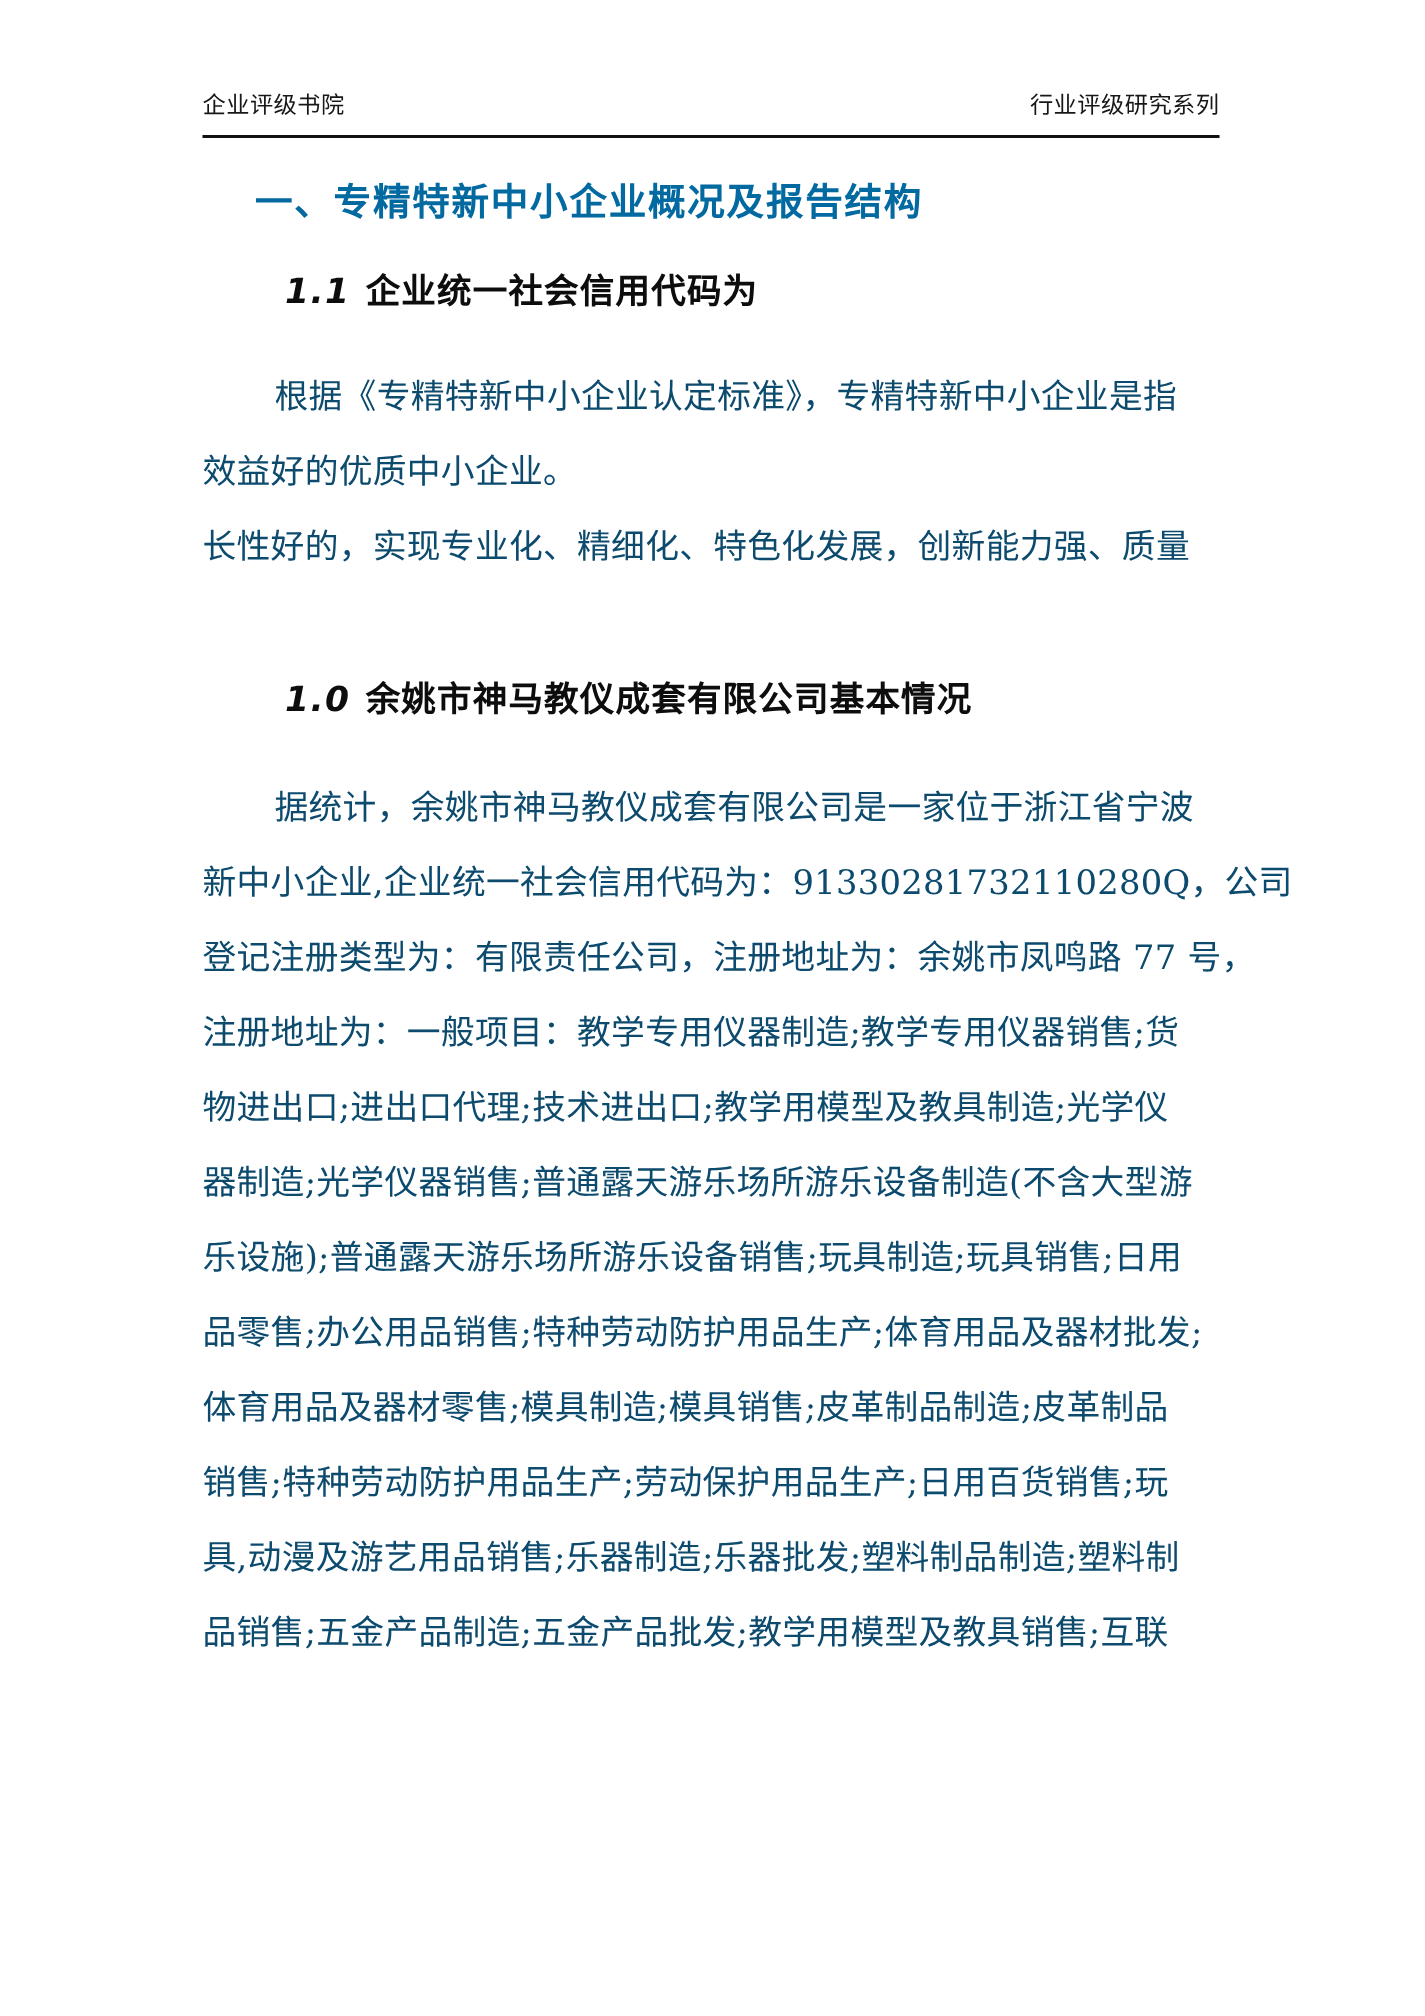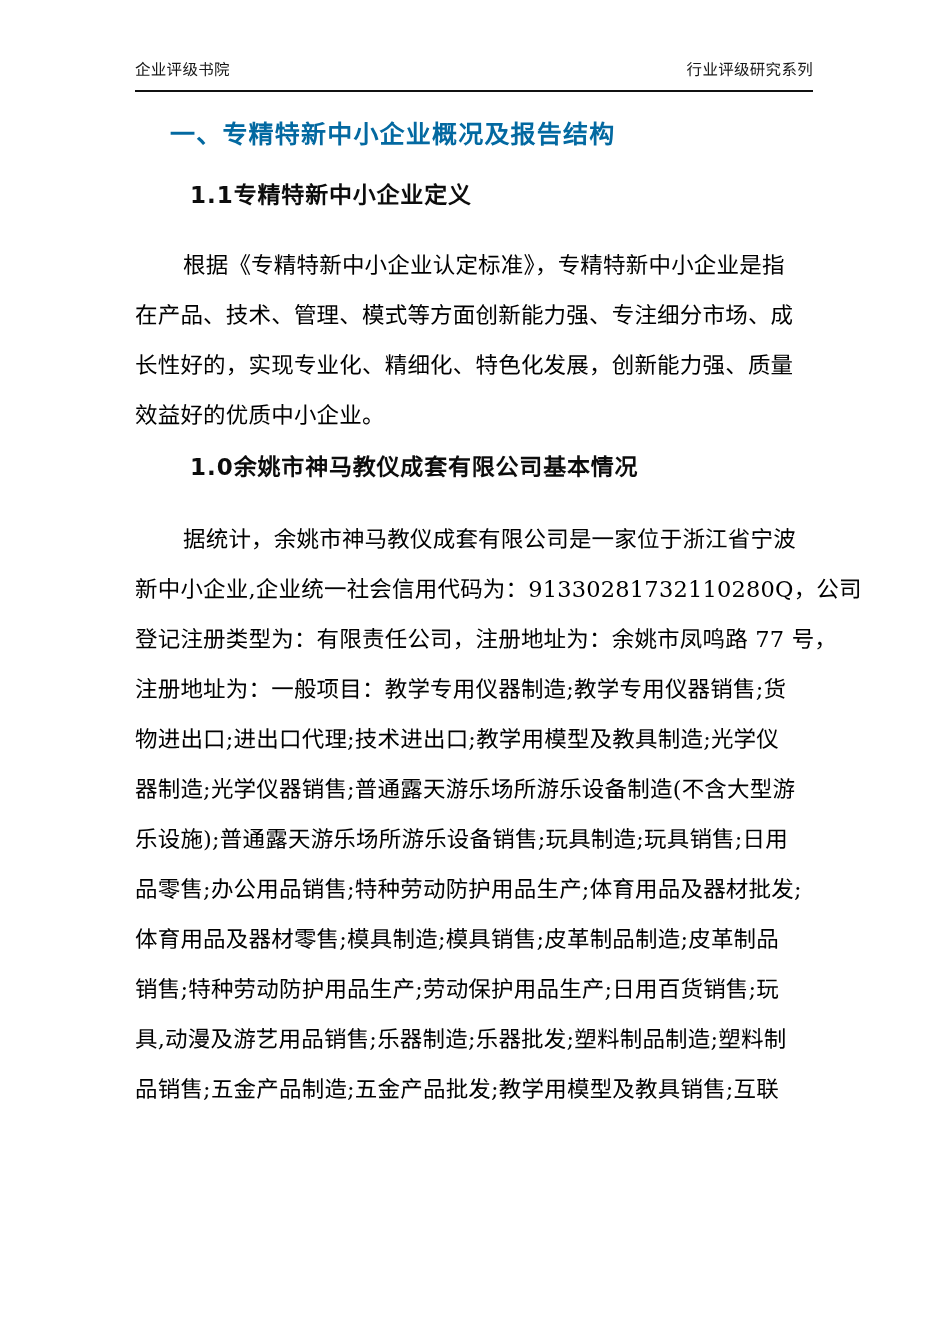--- a/index.html
+++ b/index.html
@@ -71,21 +71,23 @@
     font-weight: bold;
     font-size: 23px;
     line-height: 1.35;
     letter-spacing: 0.8px;
     color: #0d0d0d;
     white-space: nowrap;
   }
 
   .h2-num {
     display: inline-block;
+    margin-right: 10px;
     letter-spacing: 1px;
+    font-style: italic;
   }
 
   #h2-1-1 { top: 180px; }
   #h2-1-2 { top: 452px; }
 
   
   .body-block {
     position: absolute;
     left: 135px;
     width: 682px;
@@ -93,21 +95,21 @@
 
   #para-def   { top: 240px; }
   #para-basic { top: 514px; }
 
   .body-line {
     display: block;
     font-family: "DejaVu Serif", "Liberation Serif", serif;
     font-size: 22.5px;
     line-height: 50px;
     height: 50px;
-    color: #000000;
+    color: #0c4a6e;
     letter-spacing: 0.2px;
     white-space: nowrap;
   }
 
   .body-line.indent {
     text-indent: 48px;
   }
 
   
   .body-line.stretch {
@@ -133,28 +135,27 @@
 
   <div class="page-header">
     <span class="header-left">企业评级书院</span>
     <span class="header-right">行业评级研究系列</span>
   </div>
   <div class="header-rule"></div>
 
   <div class="h1-title">一、专精特新中小企业概况及报告结构</div>
 
   <div class="h2-title" id="h2-1-1">
-    <span class="h2-num">1.1</span><span>专精特新中小企业定义</span>
+    <span class="h2-num">1.1</span><span>企业统一社会信用代码为</span>
   </div>
 
   <div class="body-block" id="para-def">
     <span class="body-line indent">根据《专精特新中小企业认定标准》，专精特新中小企业是指</span>
-    <span class="body-line stretch">在产品、技术、管理、模式等方面创新能力强、专注细分市场、成</span>
+    <span class="body-line">效益好的优质中小企业。</span>
     <span class="body-line stretch">长性好的，实现专业化、精细化、特色化发展，创新能力强、质量</span>
-    <span class="body-line">效益好的优质中小企业。</span>
   </div>
 
   <div class="h2-title" id="h2-1-2">
     <span class="h2-num">1.0</span><span>余姚市神马教仪成套有限公司基本情况</span>
   </div>
 
   <div class="body-block" id="para-basic">
     <span class="body-line indent">据统计，余姚市神马教仪成套有限公司是一家位于浙江省宁波</span>
     <span class="body-line stretch">新中小企业,企业统一社会信用代码为：91330281732110280Q，公司</span>
     <span class="body-line stretch">登记注册类型为：有限责任公司，注册地址为：余姚市凤鸣路 77 号，</span>

